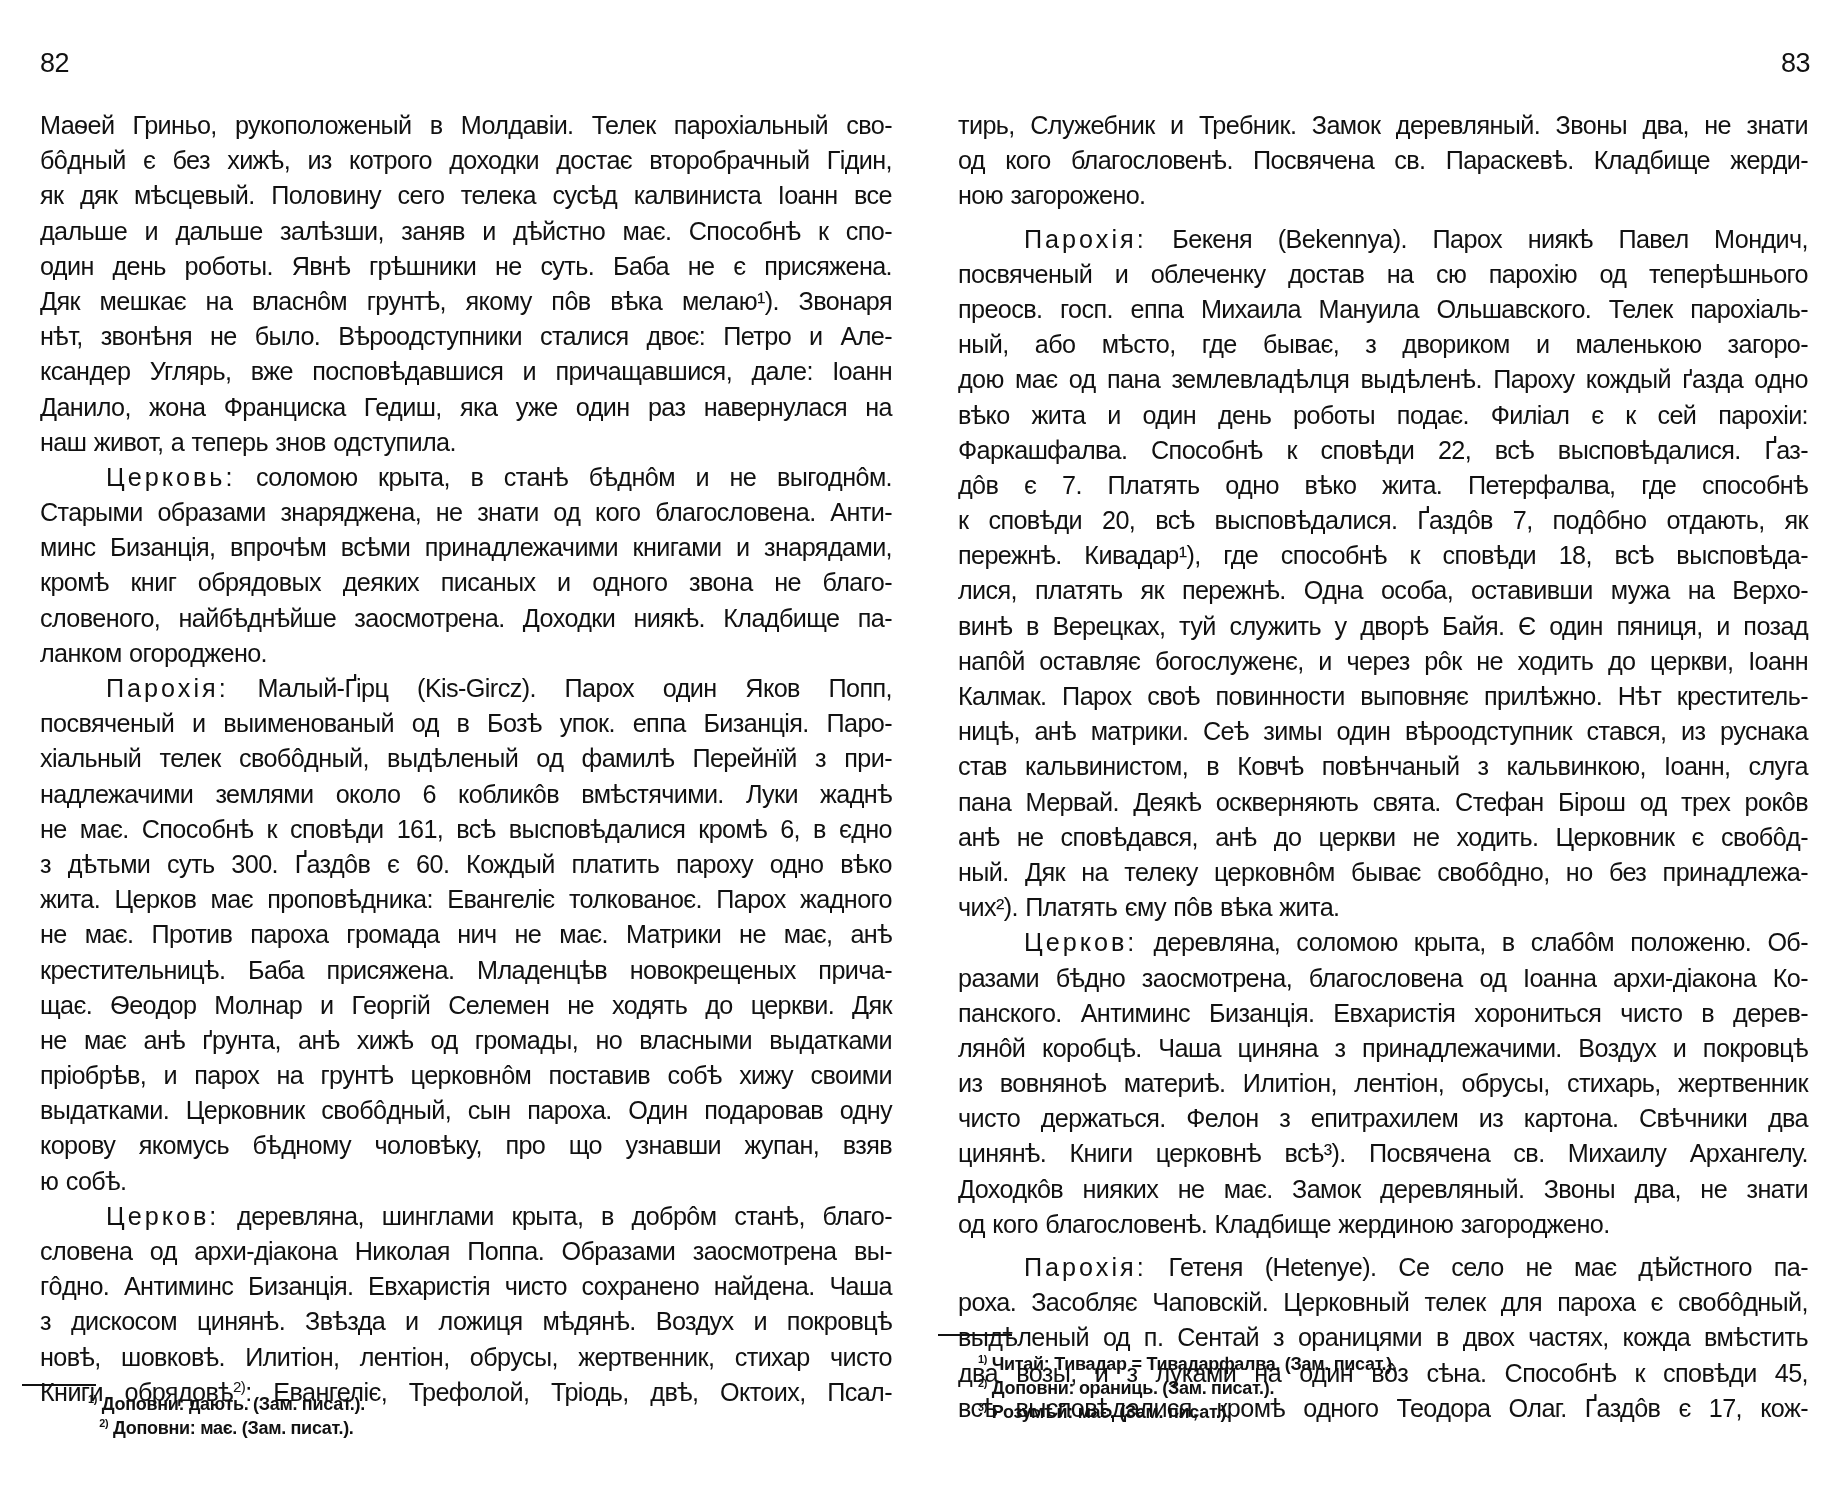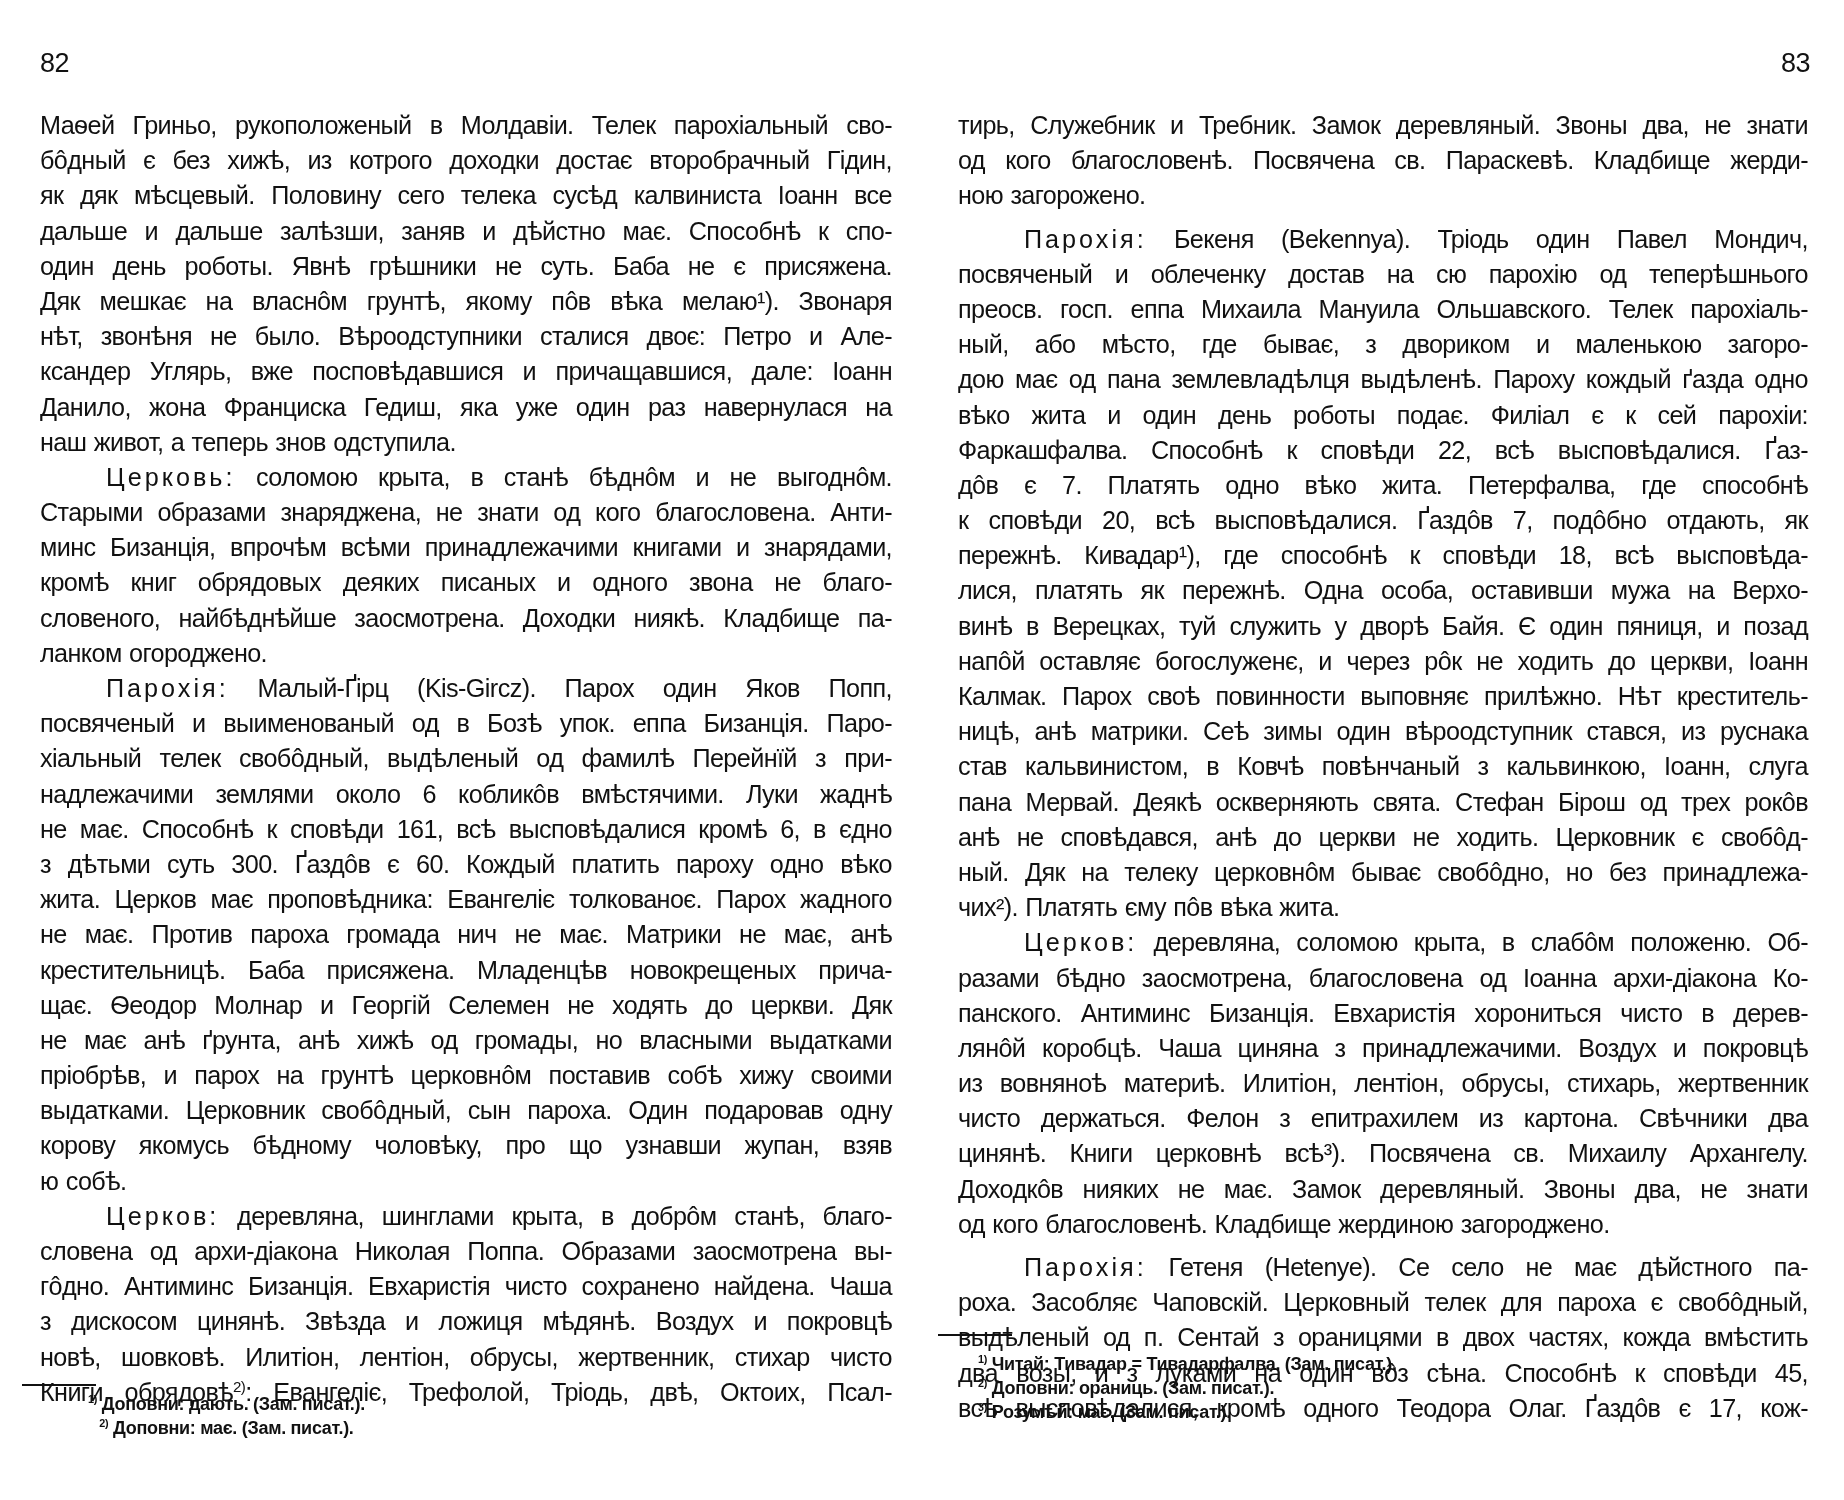--- a/index.html
+++ b/index.html
@@ -83,21 +83,21 @@
 </div>
 
 <div class="page right">
   <div class="page-num">83</div>
   <div class="body-text">
     <span class="line">тирь, Служебник и Требник. Замок деревляный. Звоны два, не знати</span>
     <span class="line">од кого благословенѣ. Посвячена св. Параскевѣ. Кладбище жерди-</span>
     <span class="line last">ною загорожено.</span>
     <span class="para-gap"></span>
 
-    <span class="line indent"><span class="spaced">Парохія:</span> <span class="bold">Бекеня</span> <span>(Bekennya).</span> <span>Тріодь один Павел Мондич,</span></span>
+    <span class="line indent"><span class="spaced">Парохія:</span> <span class="bold">Бекеня</span> <span>(Bekennya).</span> <span>Парох ниякѣ Павел Мондич,</span></span>
     <span class="line">посвяченый и облеченку достав на сю парохію од теперѣшнього</span>
     <span class="line">преосв. госп. еппа Михаила Мануила Ольшавского. Телек парохіаль-</span>
     <span class="line">ный, або мѣсто, где бывaє, з дворикoм и маленькою загоро-</span>
     <span class="line">дою має од пана землевладѣлця выдѣленѣ. Пароху кождый ґазда одно</span>
     <span class="line">вѣко жита и один день роботы подає. Филіал є к сей парохіи:</span>
     <span class="line">Фаркашфалва. Способнѣ к сповѣди 22, всѣ высповѣдалися. Ґаз-</span>
     <span class="line">дôв є 7. Платять одно вѣко жита. Петерфалва, где способнѣ</span>
     <span class="line">к сповѣди 20, всѣ высповѣдалися. Ґаздôв 7, подôбно отдають, як</span>
     <span class="line">пережнѣ. Кивадар¹), где способнѣ к сповѣди 18, всѣ высповѣда-</span>
     <span class="line">лися, платять як пережнѣ. Одна особа, оставивши мужа на Верхо-</span>

